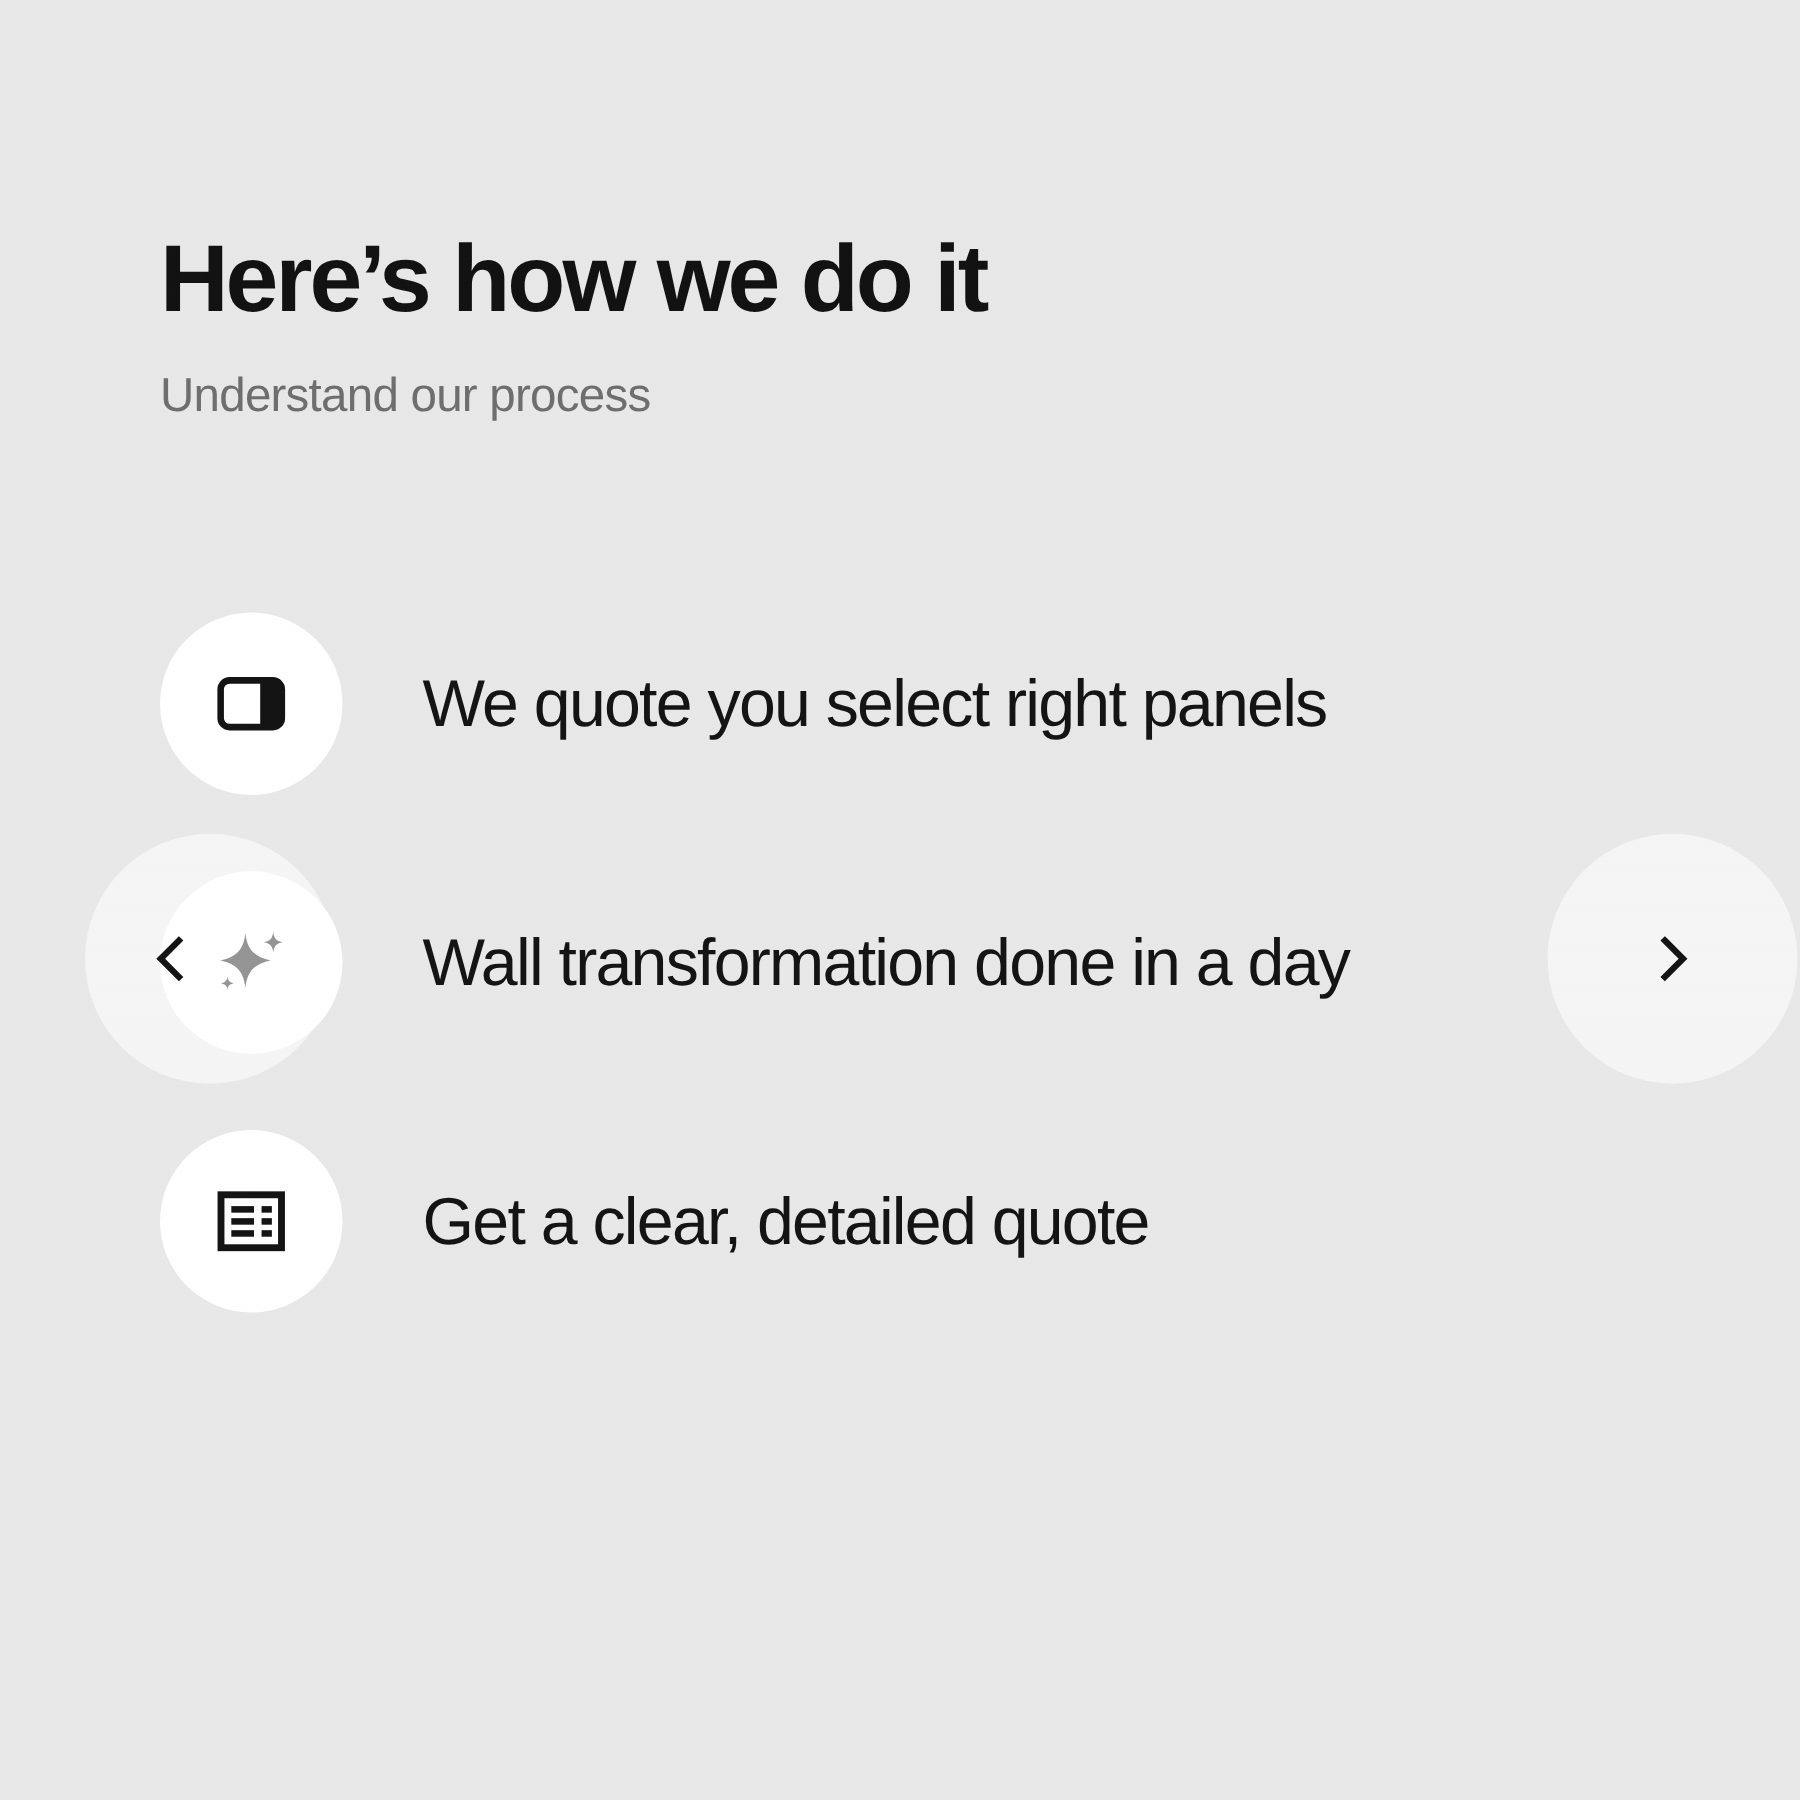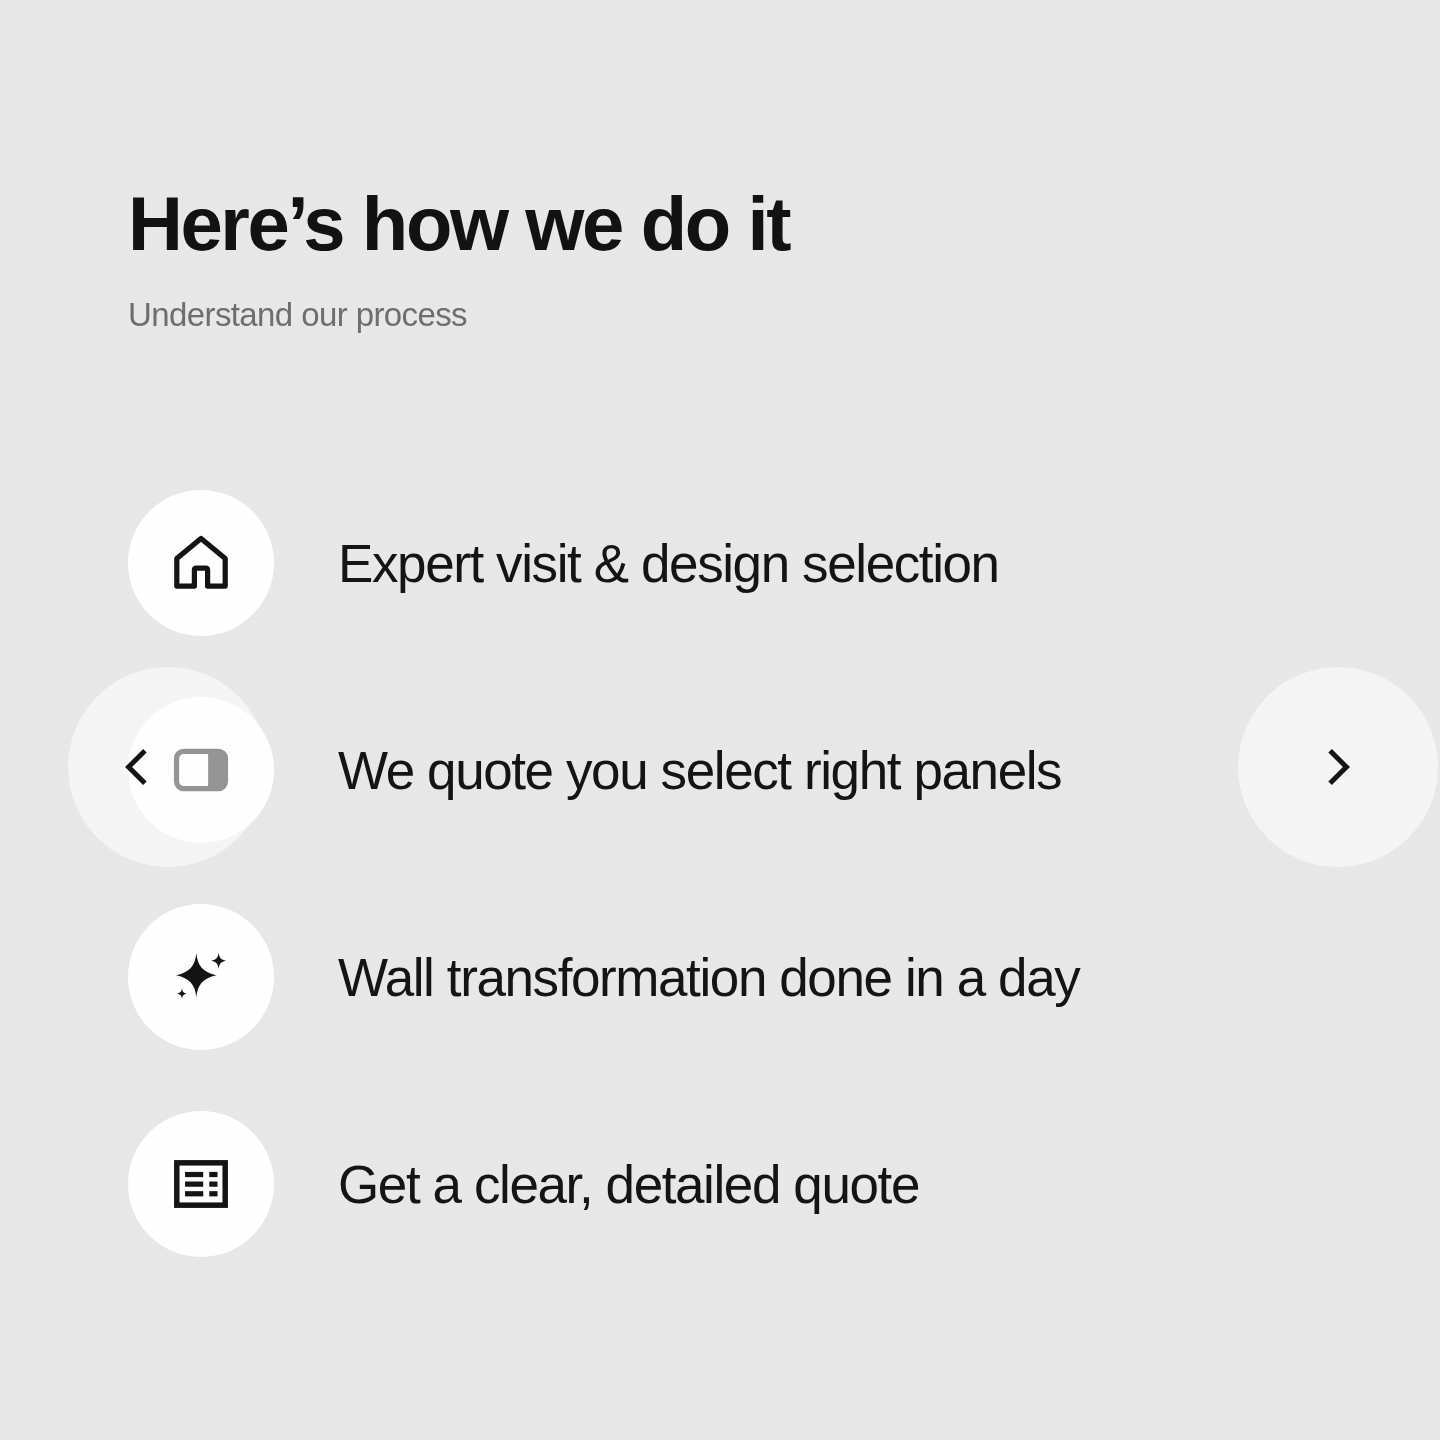--- a/index.html
+++ b/index.html
@@ -46,21 +46,21 @@
     font-size: 76px;
     font-weight: 700;
     line-height: 1.0;
     letter-spacing: -2.4px;
     color: #121212;
     white-space: nowrap;
   }
 
   #page-subtitle {
     margin-top: 36px;
-    font-size: 33px;
+    font-size: 38px;
     font-weight: 400;
     line-height: 1.0;
     letter-spacing: -0.6px;
     color: #6e6e6e;
     white-space: nowrap;
   }
 
   
   #steps-list {
     position: absolute;
@@ -146,28 +146,20 @@
 
 <div id="slide">
 
   <div id="header-block">
     <div id="page-title">Here’s how we do it</div>
     <div id="page-subtitle">Understand our process</div>
   </div>
 
   <div id="steps-list">
 
-    <div class="step-row">
-      <div class="step-icon-circle">
-        <svg viewBox="0 0 24 24" fill="none">
-          <path d="M3.2 10.4 L12 3.1 L20.8 10.4 L20.8 20.4 L14.4 20.4 L14.4 14.6 Q14.4 13.9 13.7 13.9 L10.3 13.9 Q9.6 13.9 9.6 14.6 L9.6 20.4 L3.2 20.4 Z" stroke="#141414" stroke-width="1.9" stroke-linejoin="round" stroke-linecap="round"></path>
-        </svg>
-      </div>
-      <div class="step-label">Expert visit &amp; design selection</div>
-    </div>
 
     <div class="step-row">
       <div class="step-icon-circle">
         <svg viewBox="0 0 24 24" fill="none">
           <rect x="3.1" y="5.2" width="17.8" height="13.6" rx="2.6" stroke="#141414" stroke-width="1.9"></rect>
           <path d="M14.6 5.2 L18.3 5.2 Q20.9 5.2 20.9 7.8 L20.9 16.2 Q20.9 18.8 18.3 18.8 L14.6 18.8 Z" fill="#141414"></path>
         </svg>
       </div>
       <div class="step-label">We quote you select right panels</div>
     </div>

